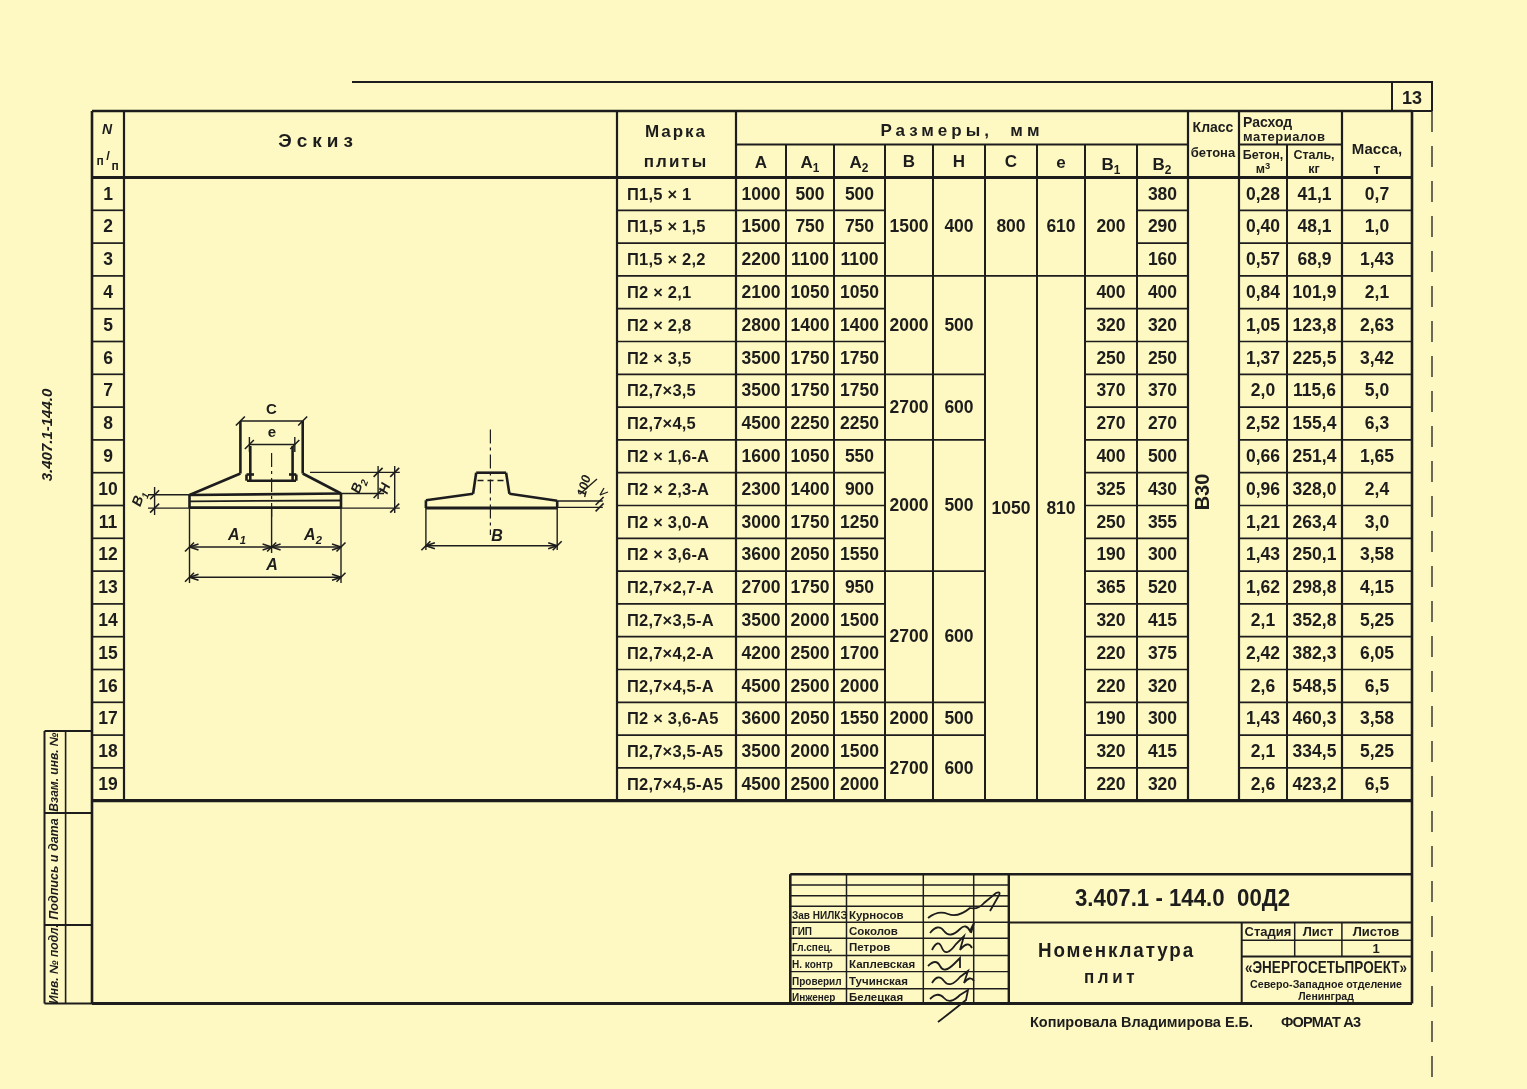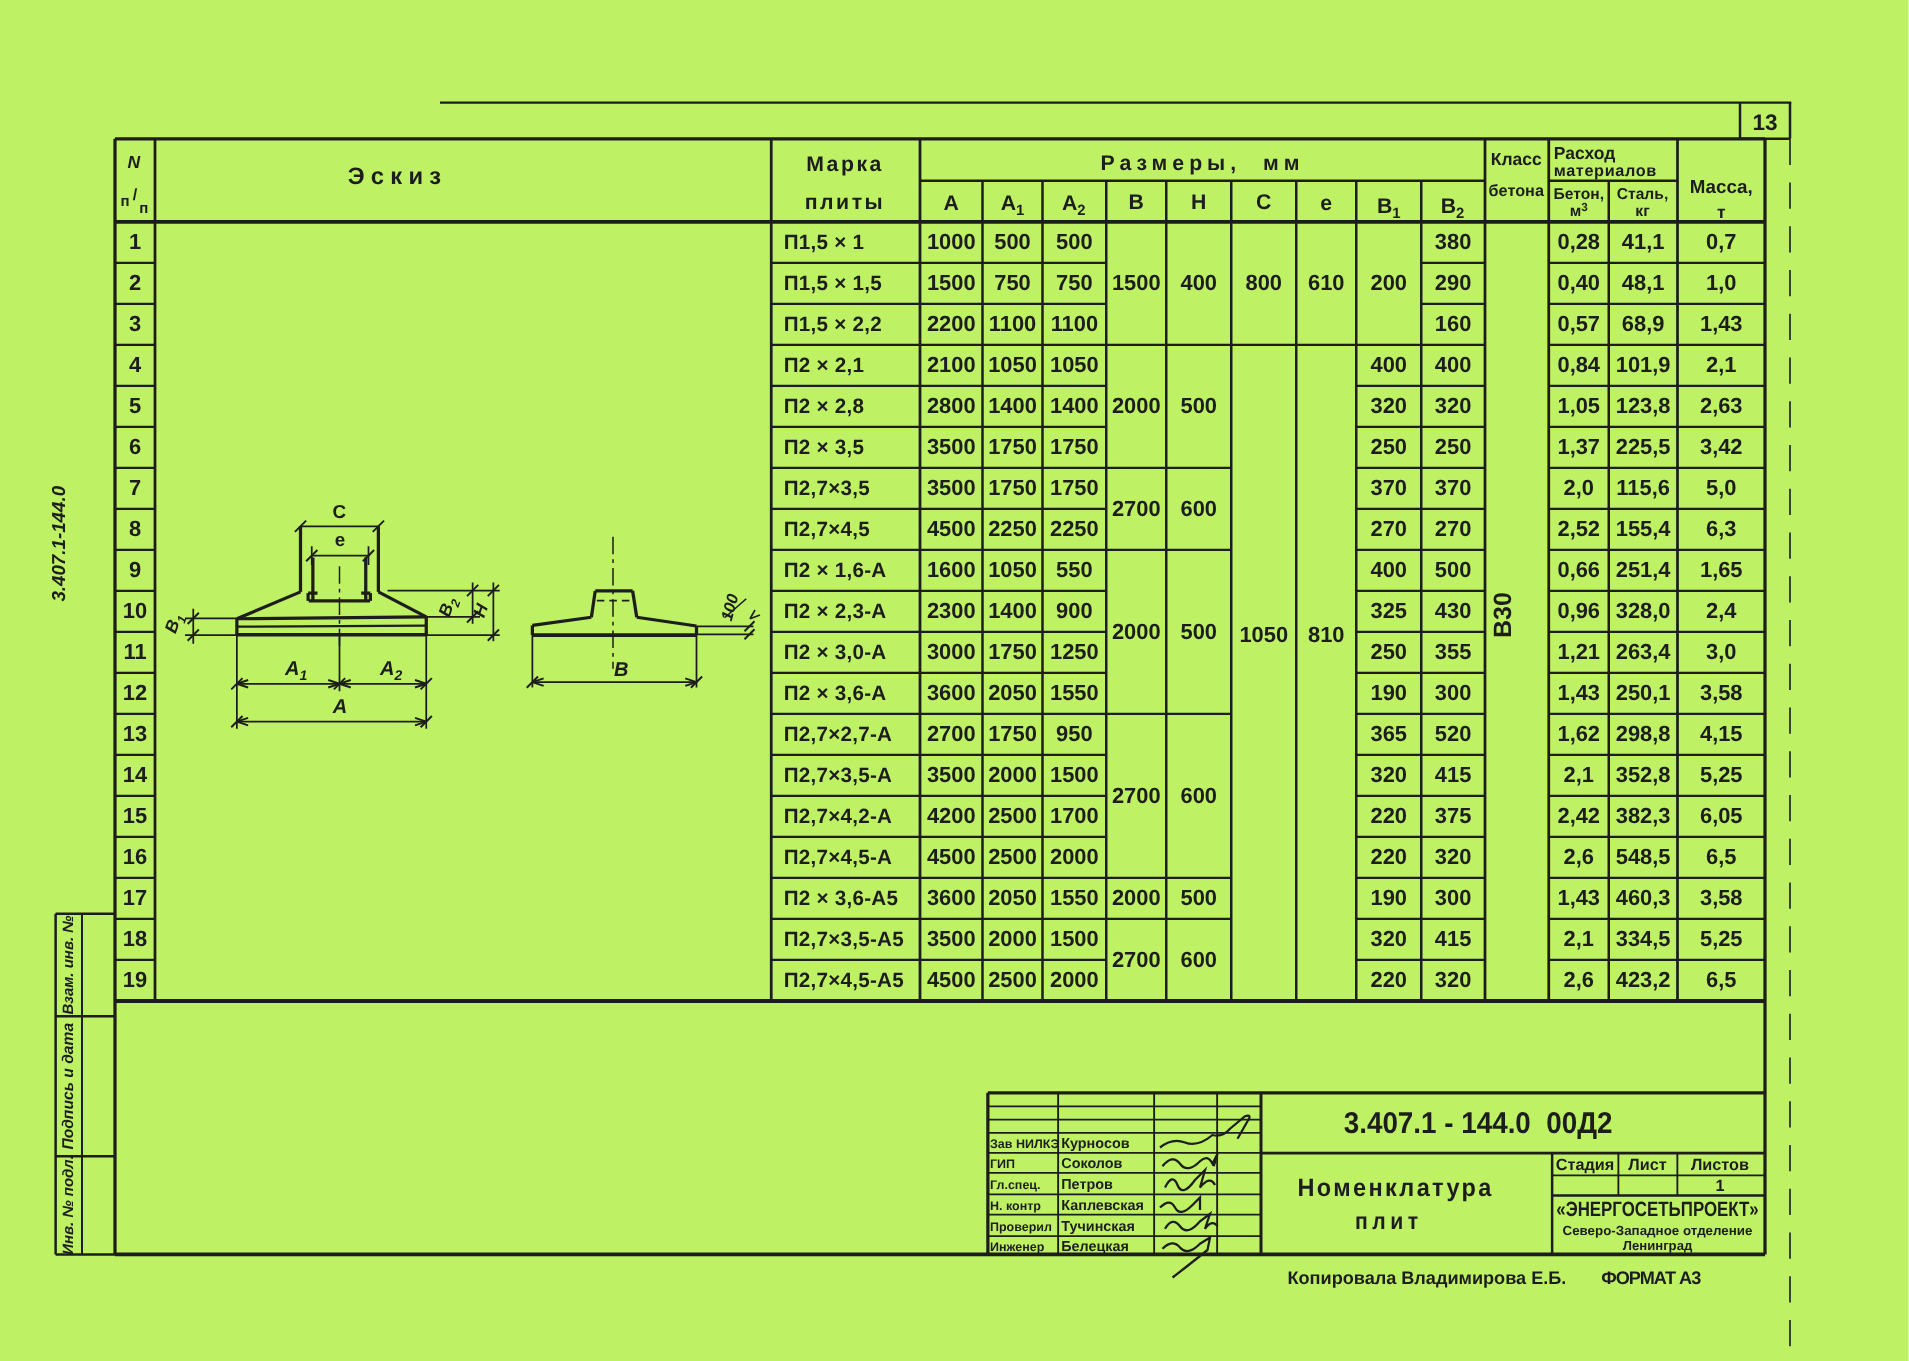--- a/index.html
+++ b/index.html
@@ -1,17 +1,17 @@
 <!DOCTYPE html>
 <html><head>
 <meta charset="utf-8">
 <title>3.407.1-144.0</title>
 <style>
   html,body { margin:0; padding:0; background:#ffffff; }
-  .page { position:relative; width:1527px; height:1089px; background:#bef264; overflow:hidden;
+  .page { position:relative; width:1527px; height:1089px; background:#fef9c3; overflow:hidden;
            font-family:"Liberation Sans", sans-serif; }
   svg text { fill:#1d1d1d; font-family:"Liberation Sans", sans-serif; }
   svg line, svg path { stroke:#1d1d1d; }
 </style>
 </head>
 <body>
 <div class="page">
 <svg width="1527" height="1089" viewBox="0 0 1527 1089">
 
 <g>

